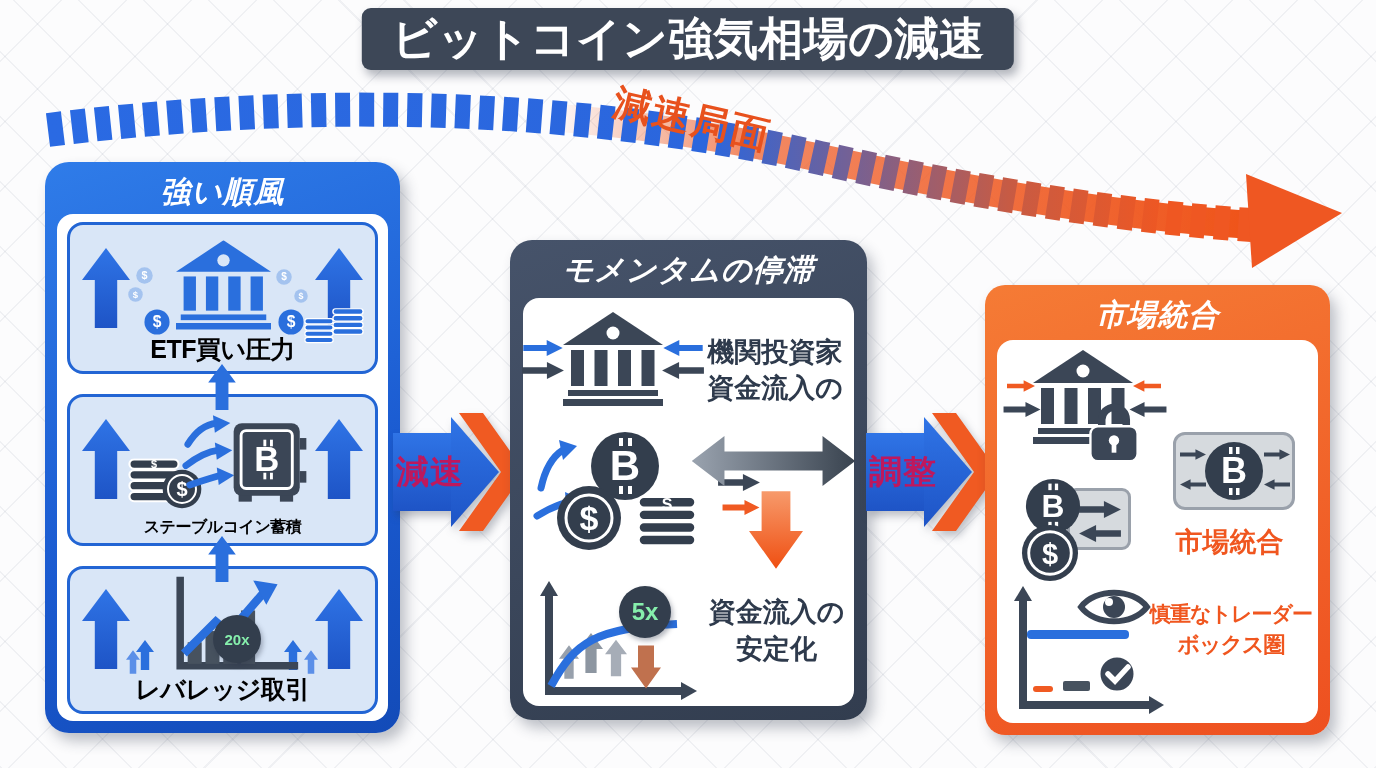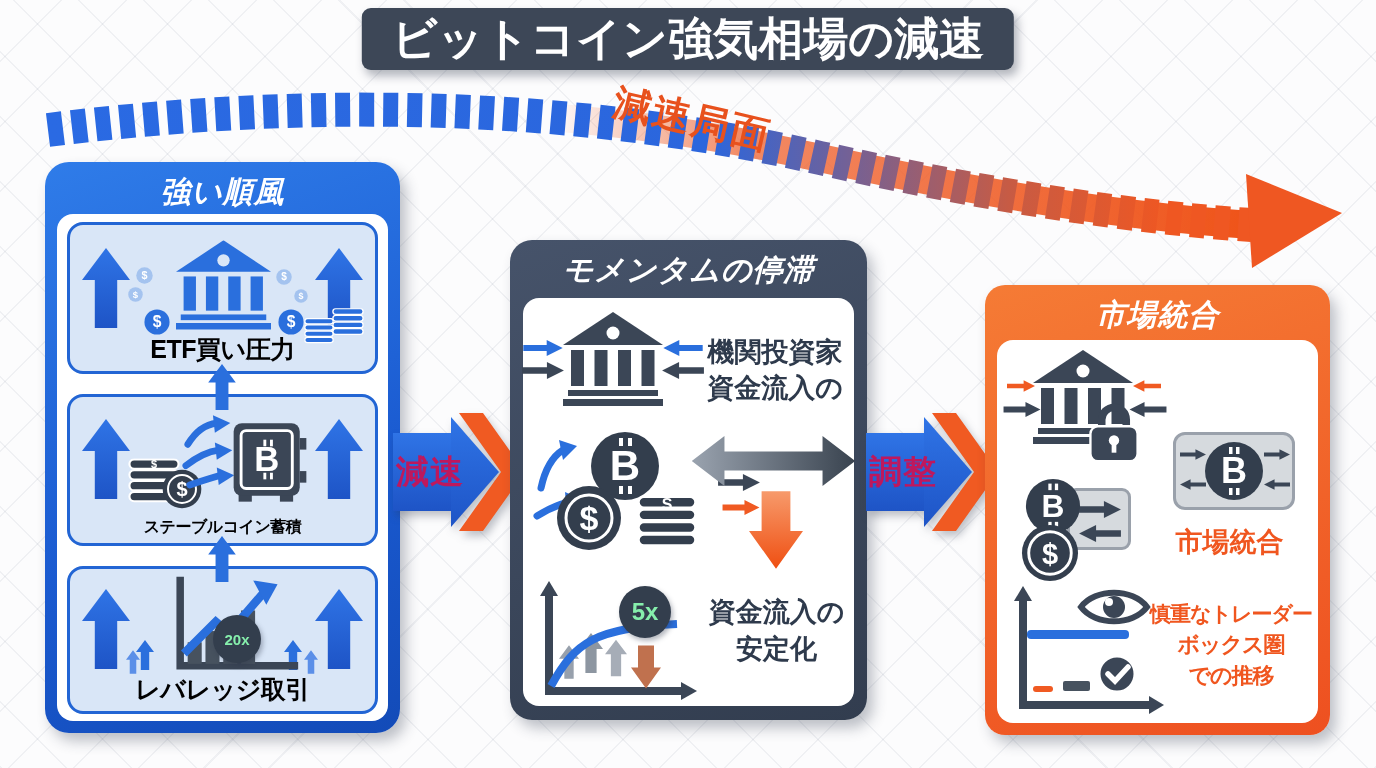--- a/index.html
+++ b/index.html
@@ -465,17 +465,16 @@
             <circle cx="28" cy="16" r="4" fill="#fff"></circle>
         </g>
         <g>
           <circle cx="112" cy="92" r="18" fill="#3b4656" stroke="#fff" stroke-width="3"></circle>
           <path d="M103,92 l7,7 l13,-14" fill="none" stroke="#fff" stroke-width="5.5" stroke-linecap="round"></path>
         </g>
       </svg>
       <div class="abs orange-text" style="left:150px;top:258px;width:168px;font-size:22px;line-height:31px;letter-spacing:-1px">
         <span style="display:block;font-size:21px">慎重なトレーダー</span>
         <span style="display:block">ボックス圏</span>
-        <span style="display:block">での推移</span>
       </div>
     </div>
   </section>
 </div>
 
 </body></html>

